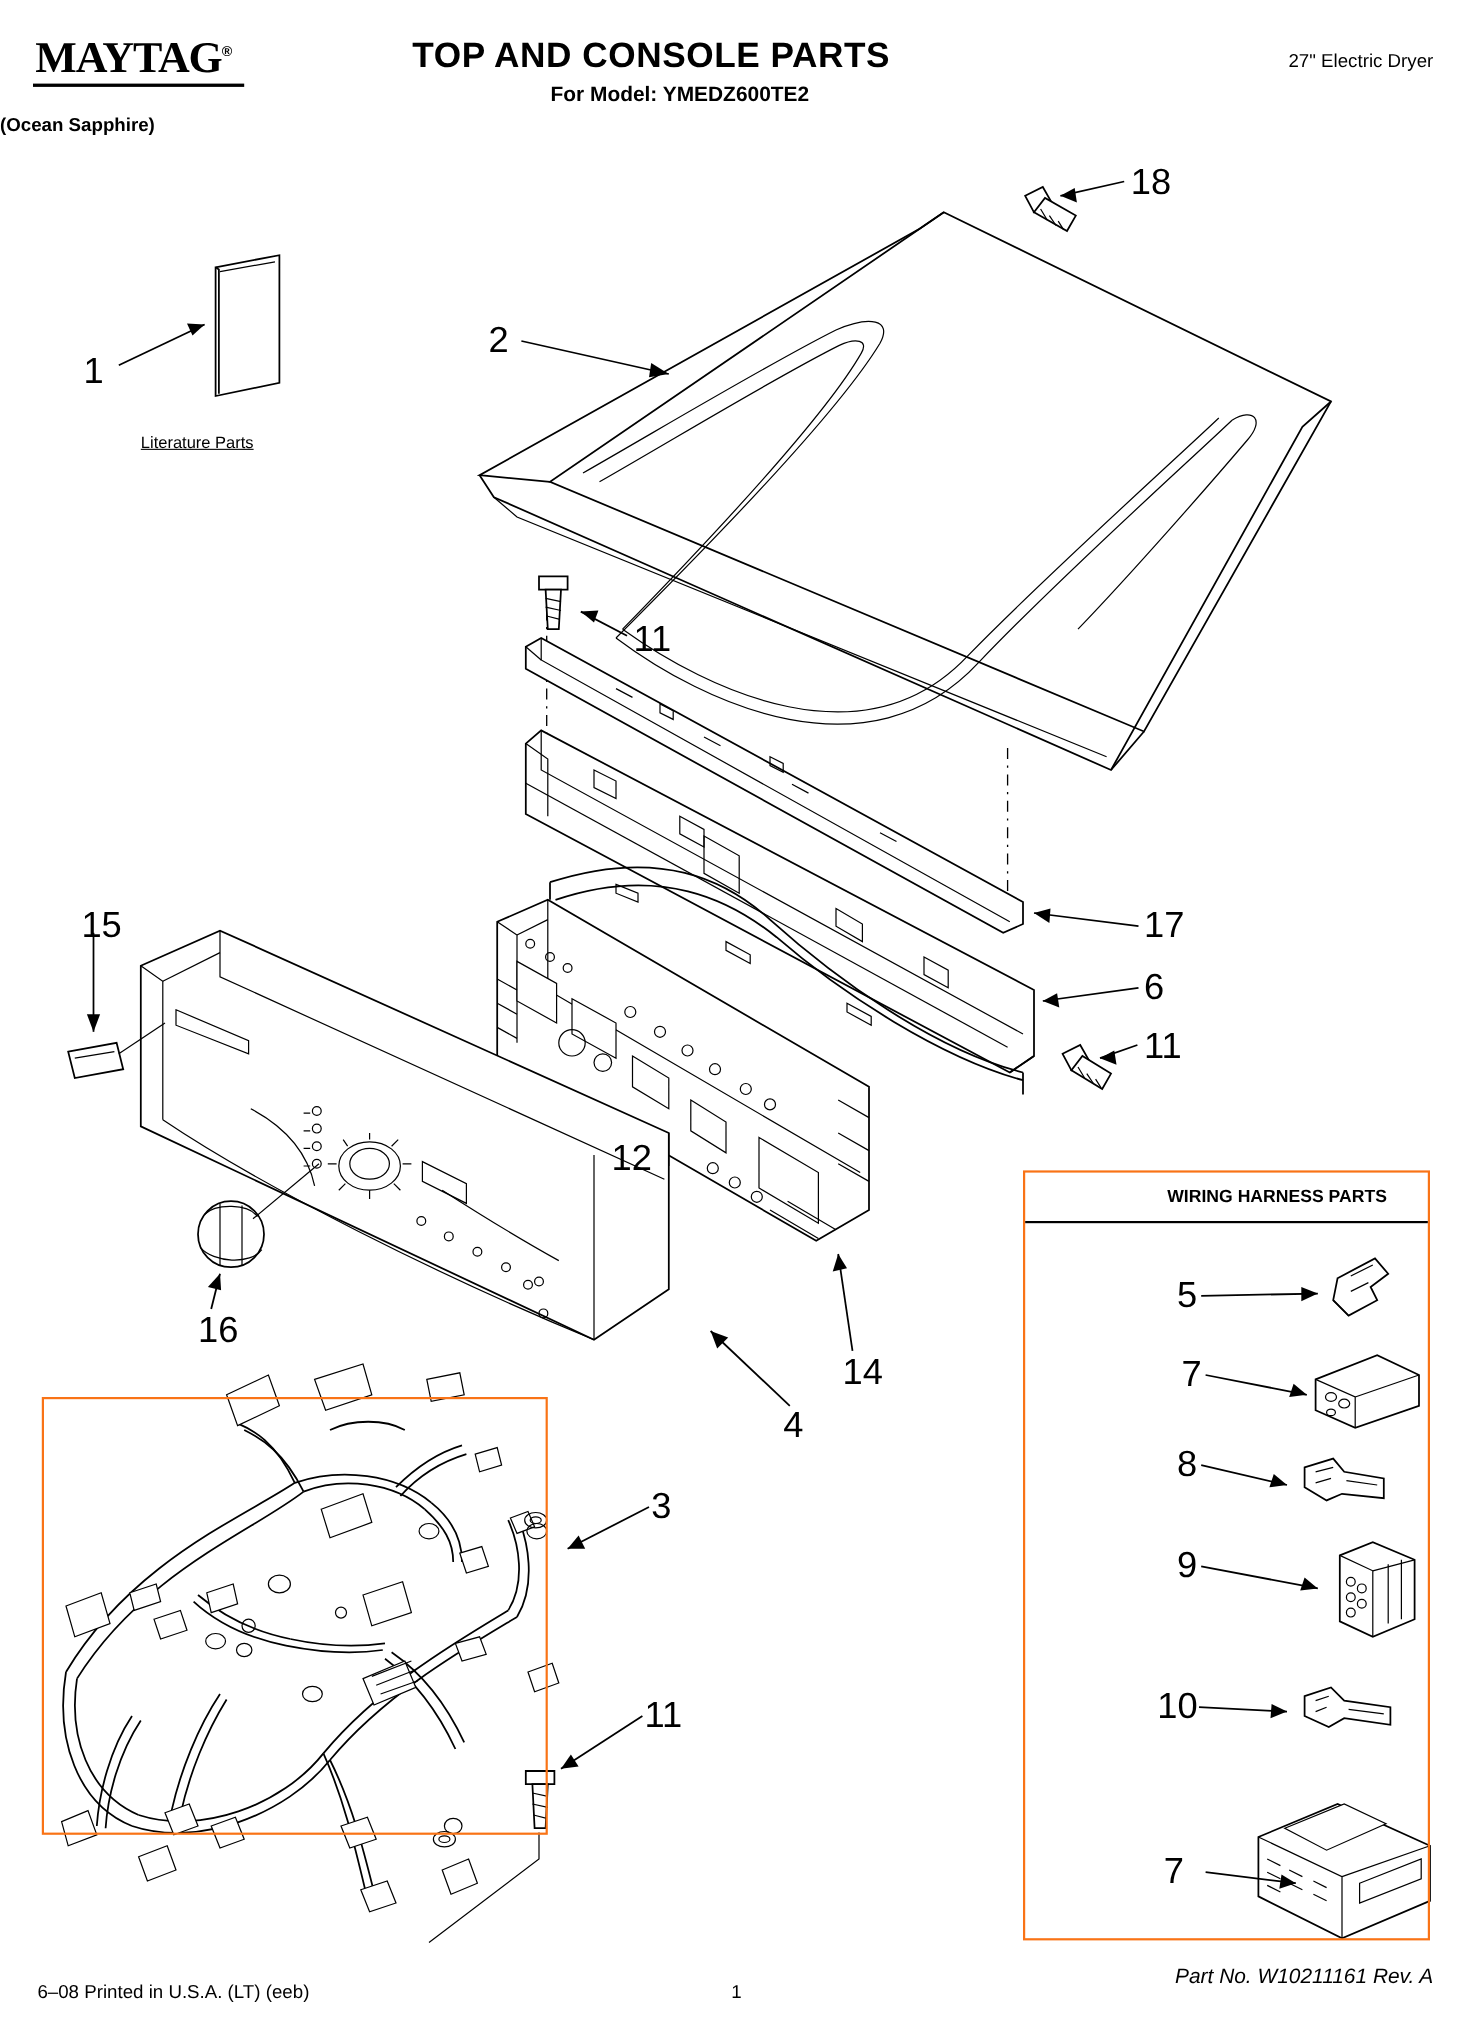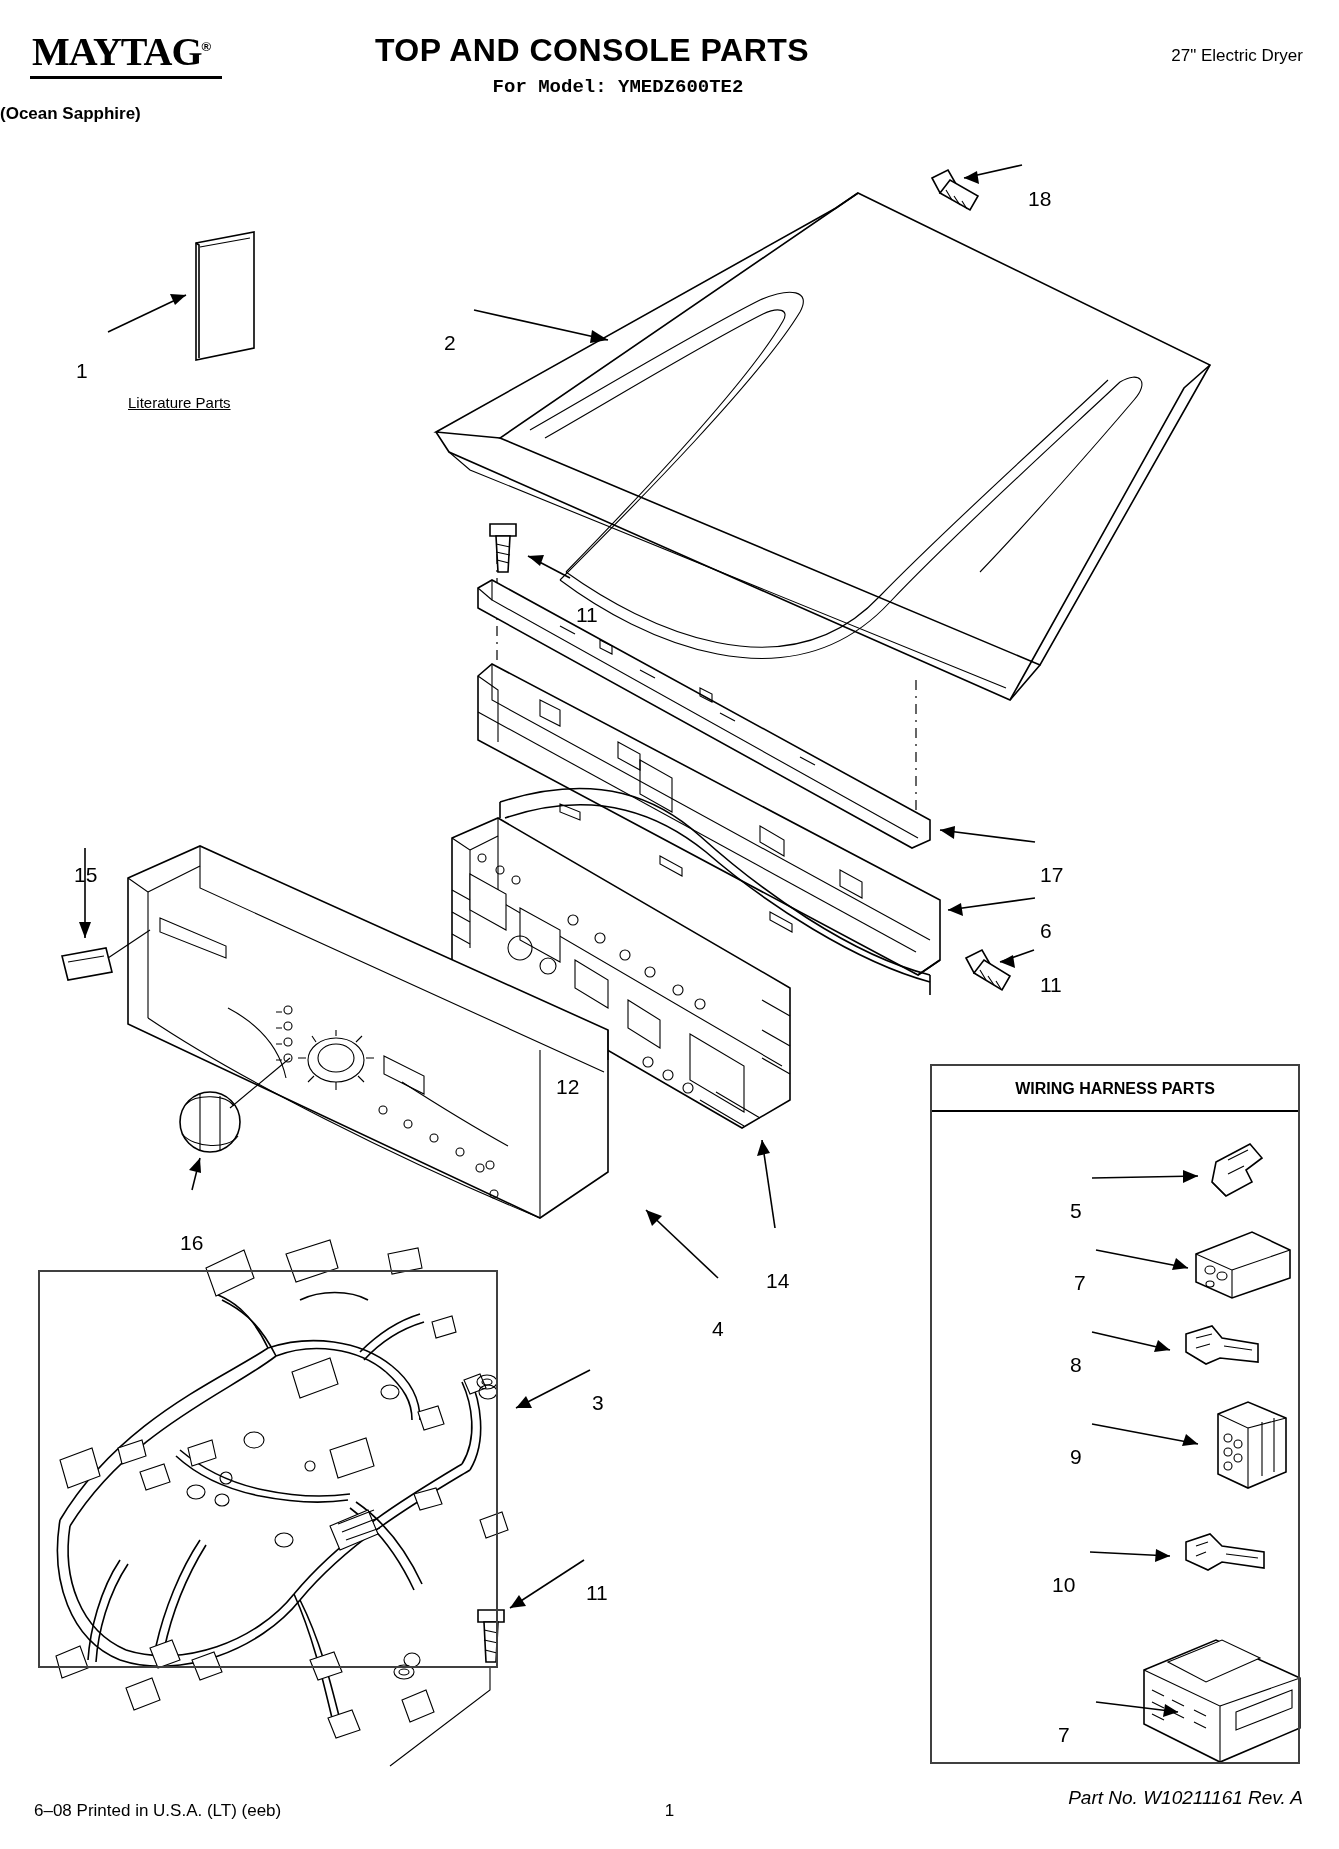--- a/index.html
+++ b/index.html
@@ -54,21 +54,20 @@
     letter-spacing: 0.5px;
   }
   .subtitle {
     position: absolute;
     left: 0;
     top: 76px;
     width: 1236px;
     text-align: center;
     font-size: 19px;
     font-weight: bold;
-    font-family: Liberation Mono, monospace;
   }
   .subtitle2 {
     position: absolute;
     left: 0;
     top: 104px;
     width: 1339px;
     font-size: 17px;
     font-weight: bold;
   }
   .model-type {
@@ -97,38 +96,38 @@
     position: absolute;
     right: 36px;
     bottom: 40px;
     font-size: 19px;
     font-style: italic;
   }
 
   
   .num {
     position: absolute;
-    font-size: 21px;
+    font-size: 33px;
     font-weight: normal;
     font-family: "Liberation Sans", sans-serif;
     line-height: 1;
-    margin-top: 40px;
   }
   .cap {
     position: absolute;
     font-size: 15px;
     text-decoration: underline;
     white-space: nowrap;
   }
 
   
   .box {
     position: absolute;
-    border: 2px solid #404040;
+    border: 2px solid #f97316;
     box-sizing: border-box;
+    padding-left: 46px;
   }
   .box-title {
     position: absolute;
     width: 100%;
     text-align: center;
     font-size: 16px;
     font-weight: bold;
     top: 14px;
   }
   .box-divider {

